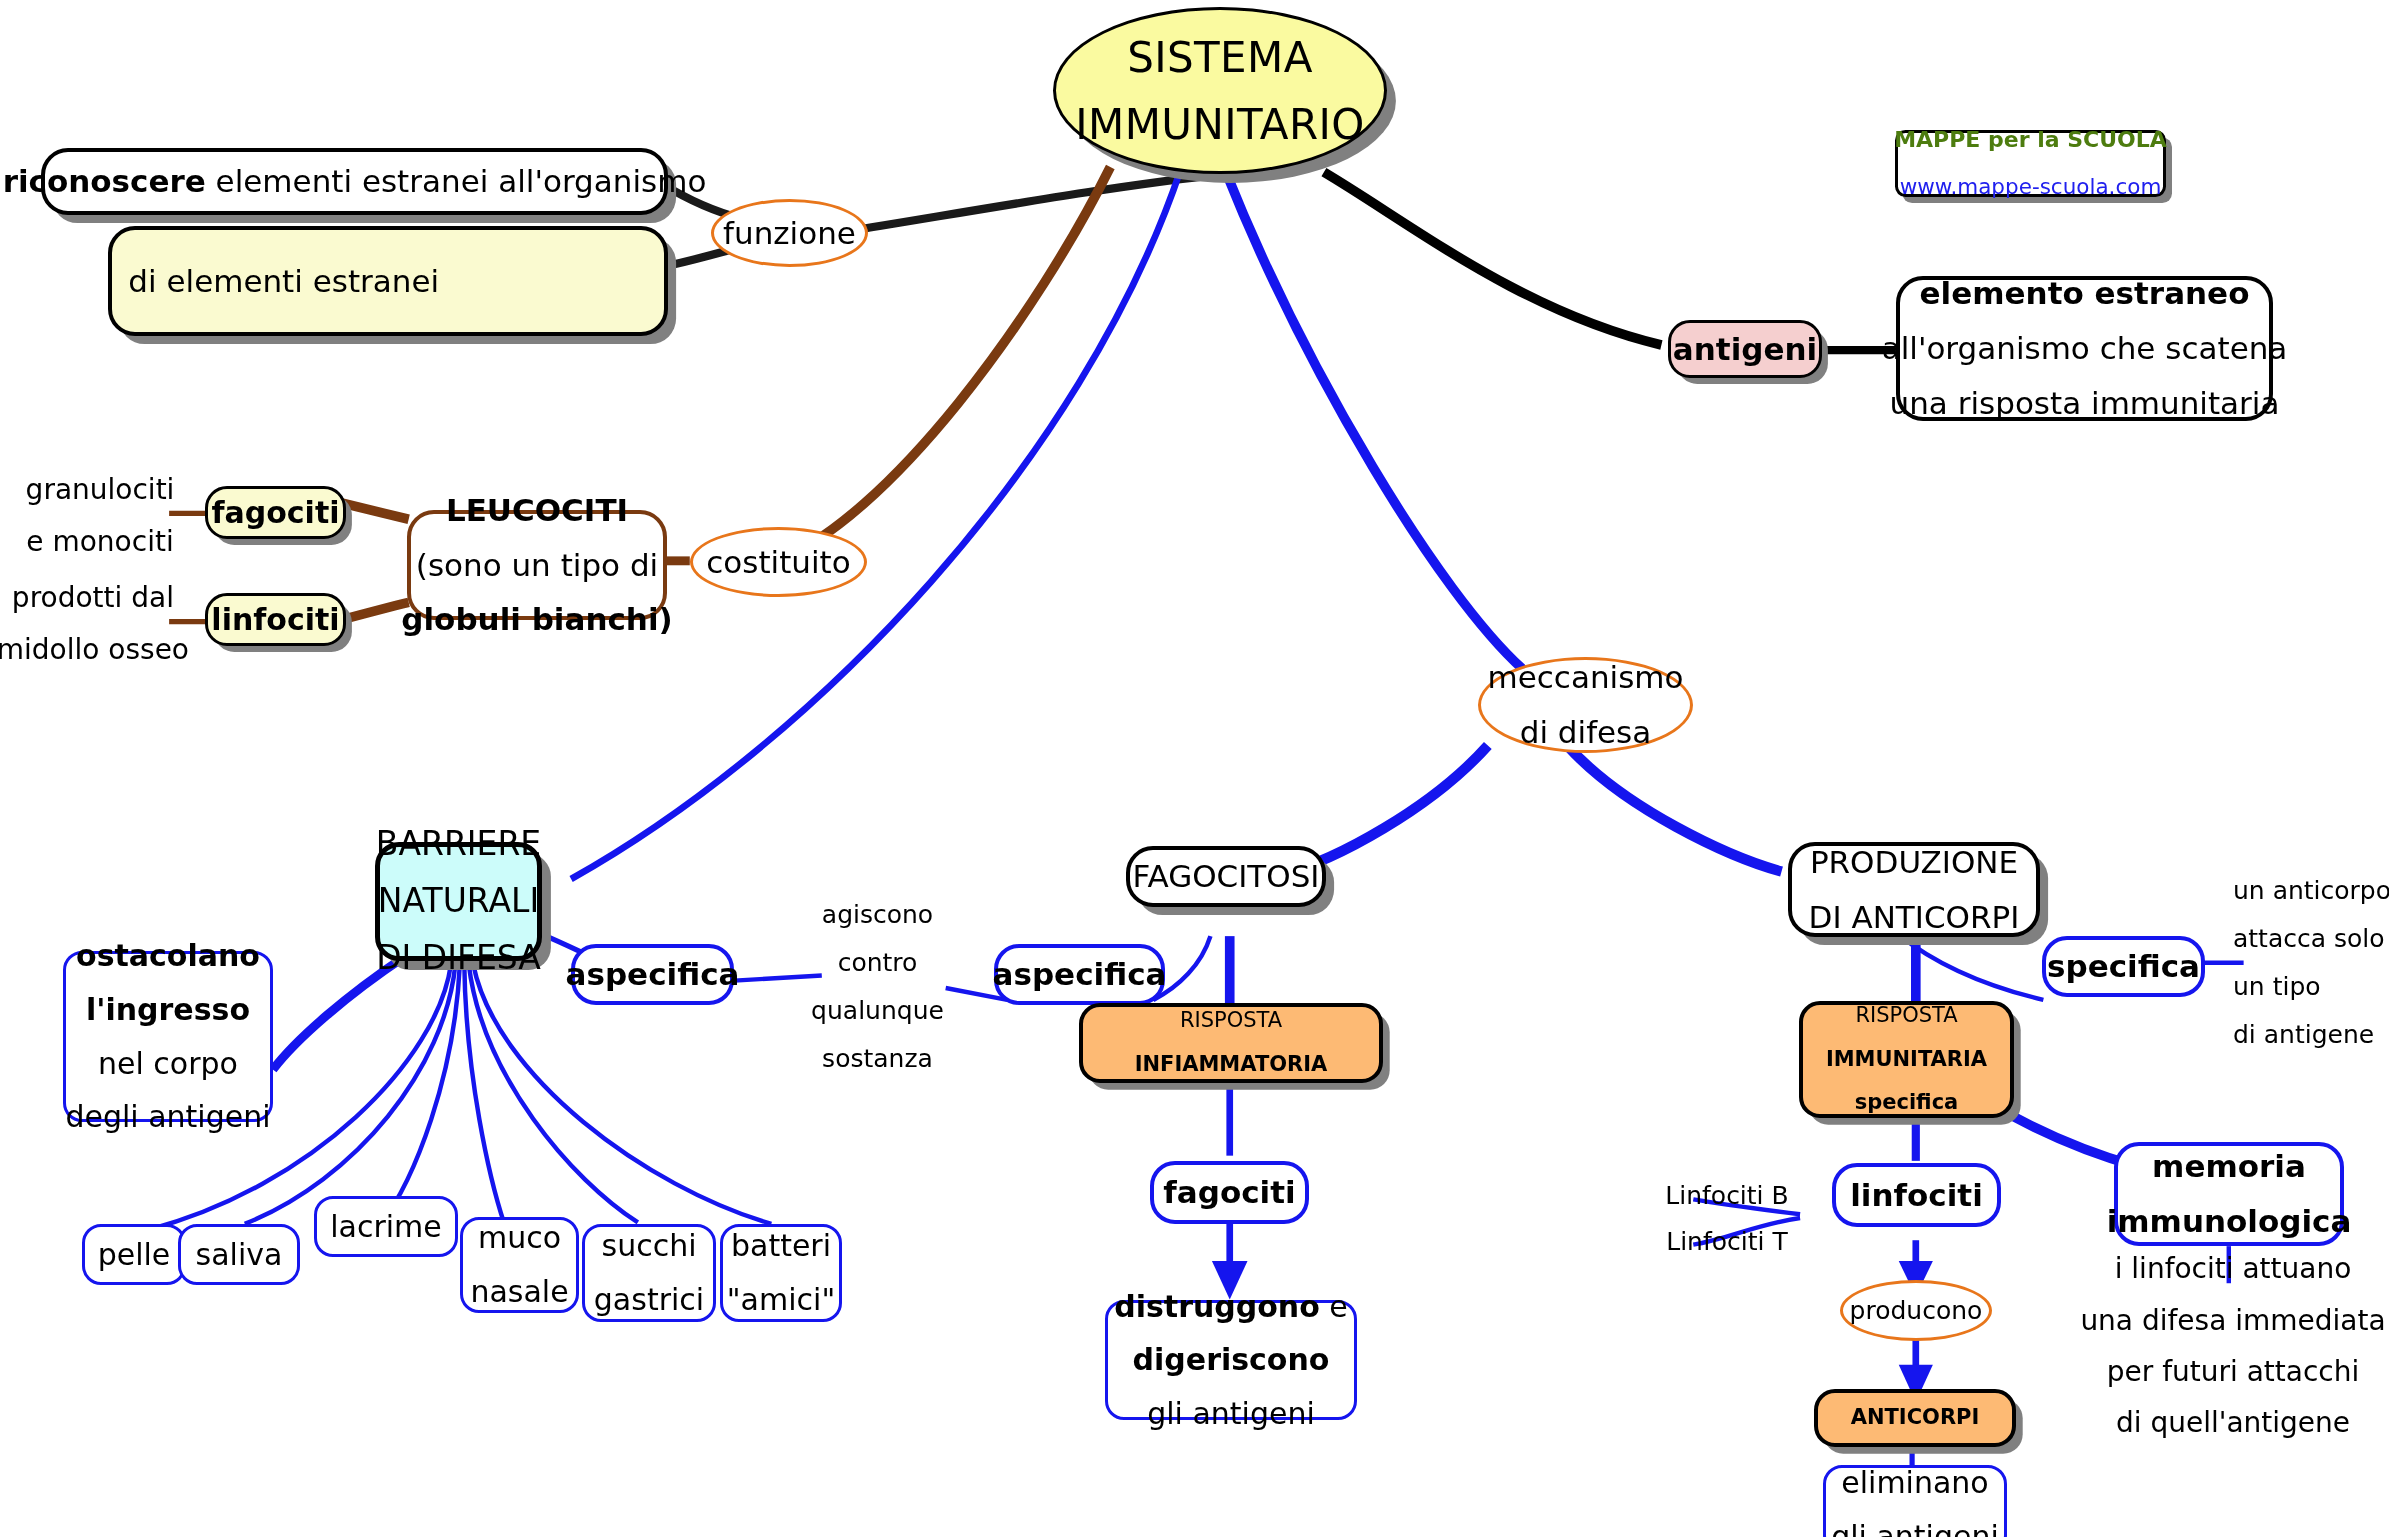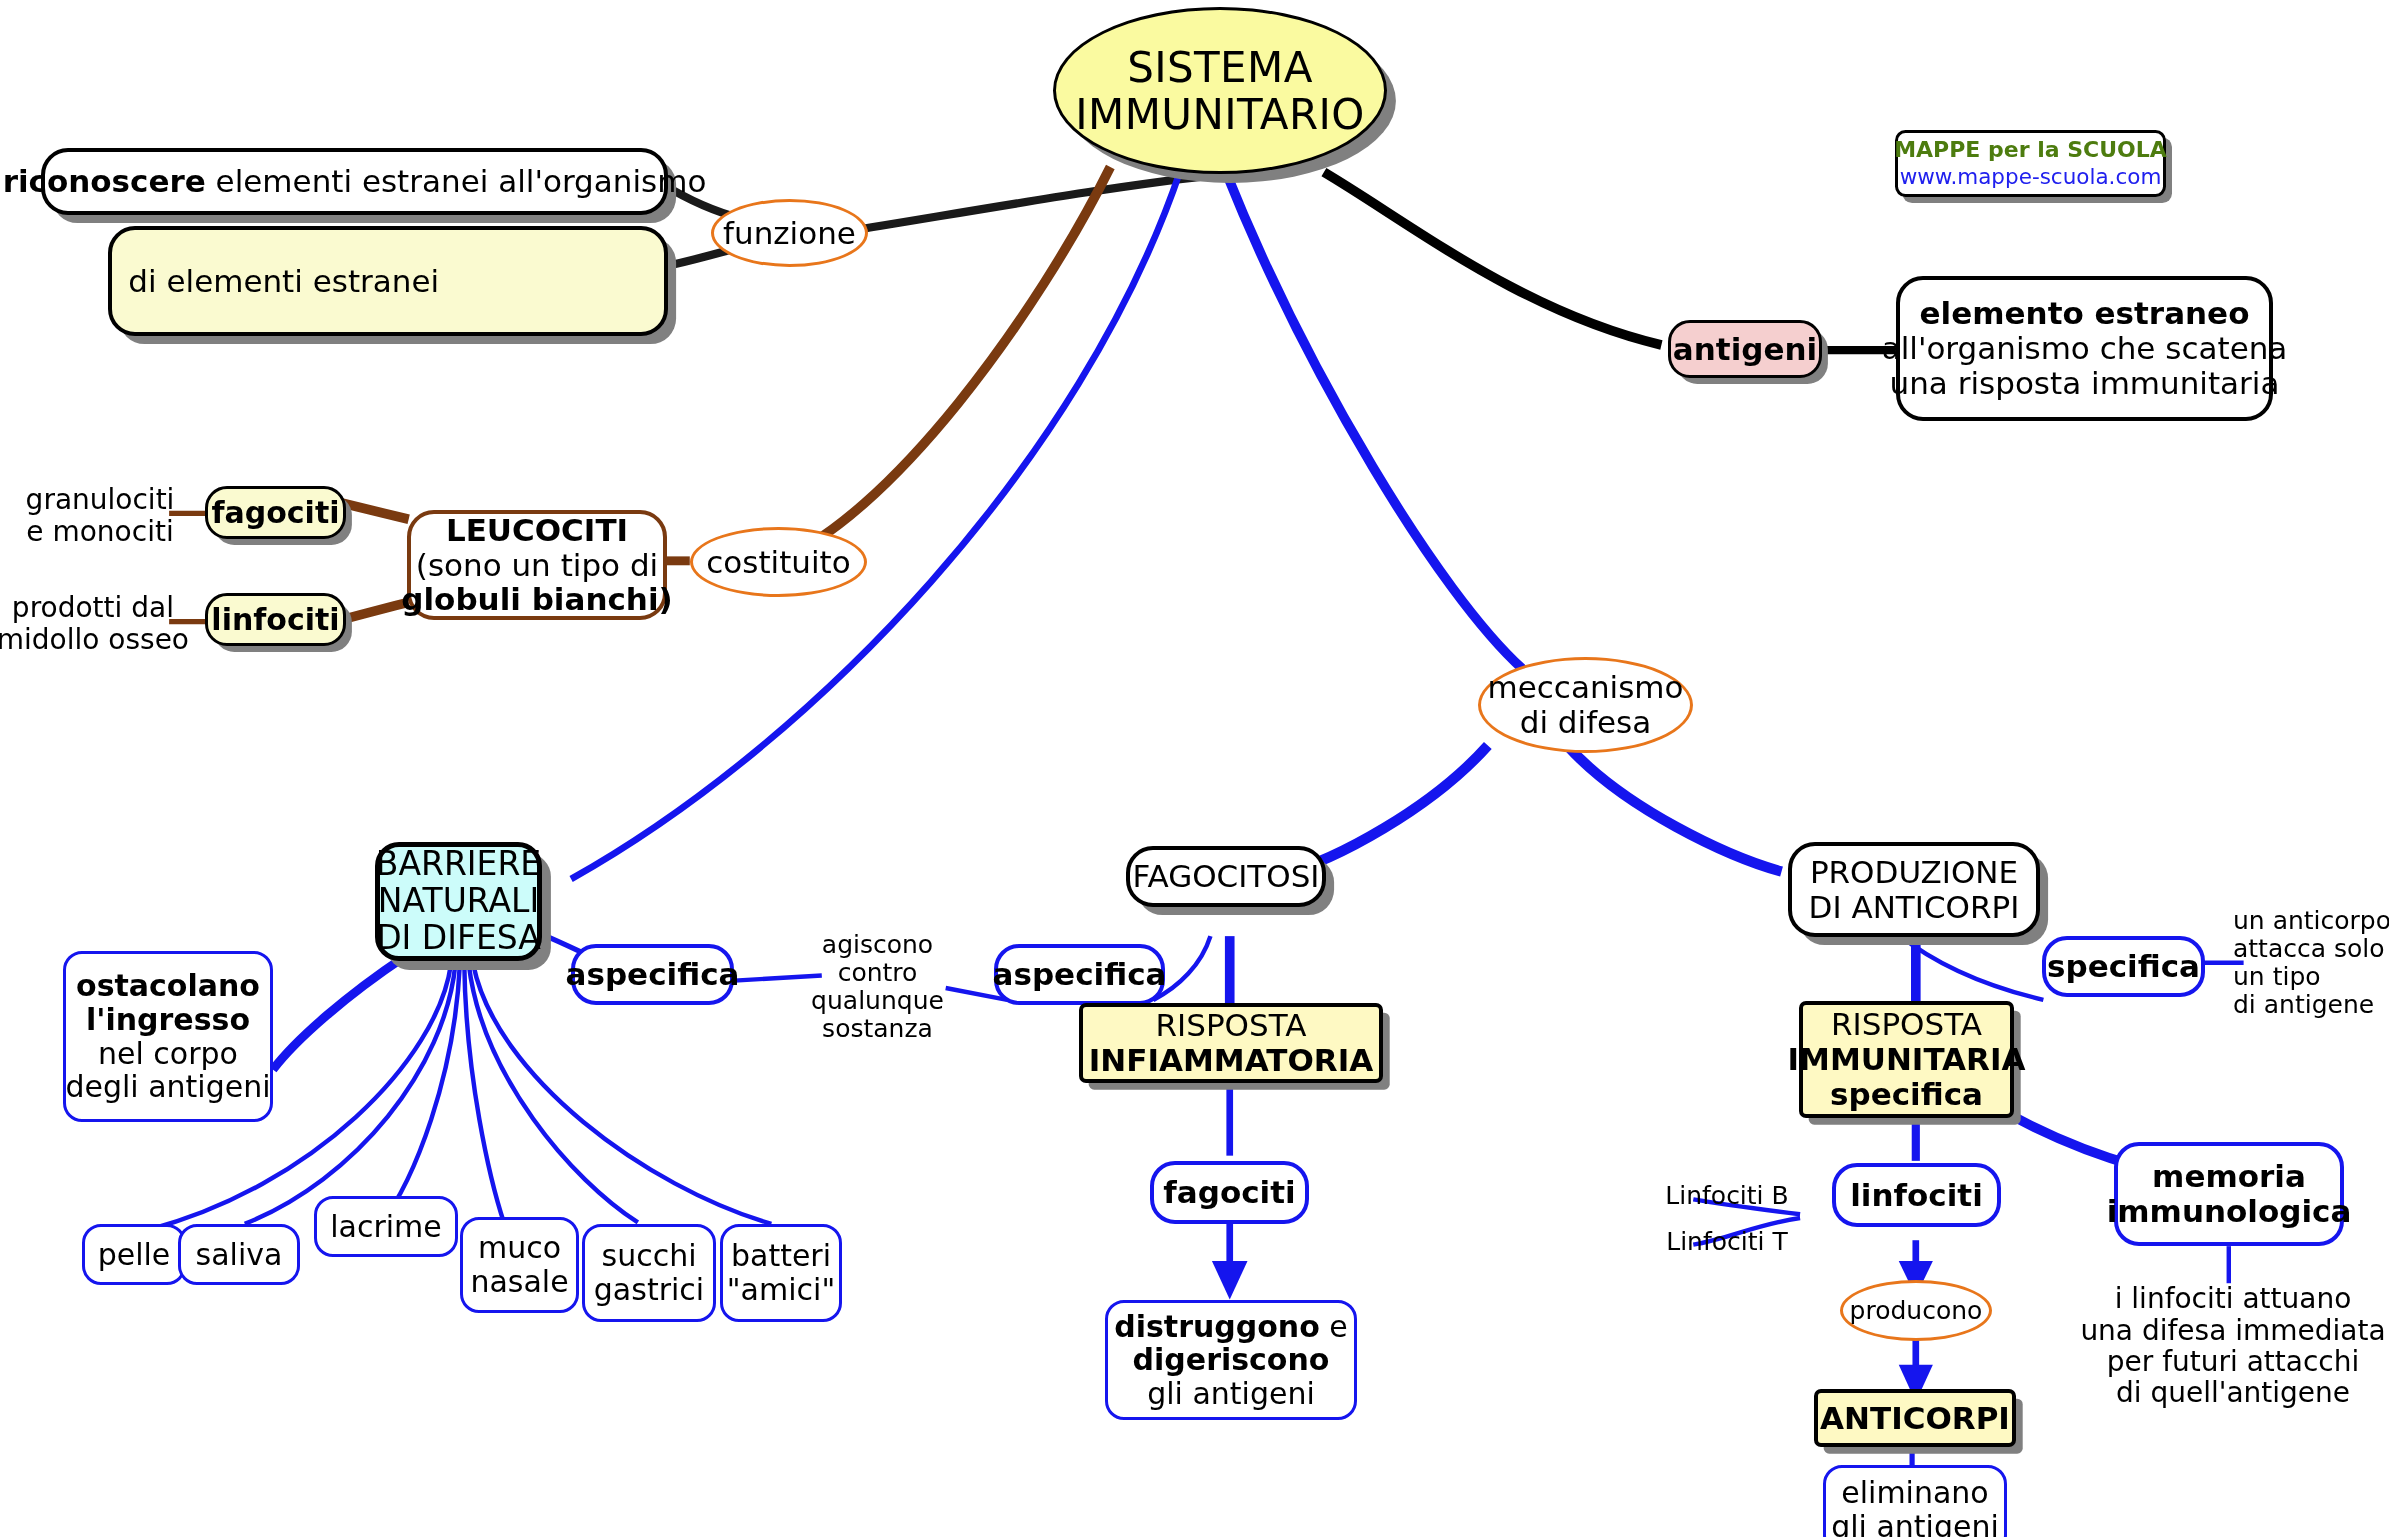--- a/index.html
+++ b/index.html
@@ -26,20 +26,21 @@
     position: absolute;
     box-sizing: border-box;
     display: flex;
     flex-direction: column;
     align-items: center;
     justify-content: center;
     text-align: center;
     background: #ffffff;
     line-height: 1.12;
     z-index: 5;
+    gap: 20px;
   }
   .node .ln { display: block; white-space: nowrap; }
   .b { font-weight: bold; }
 
   
   .ellipse-root {
     border-radius: 50%;
     background: #fafaa0;
     border: 3.7px solid #000000;
     box-shadow: 10.4px 10.4px 0 -1.5px #808080;
@@ -103,24 +104,24 @@
   }
   .rr-cyan {
     border: 5.2px solid #000000;
     border-radius: 24px;
     background: #ccfcfa;
     box-shadow: 10.4px 10.4px 0 -1.5px #808080;
     font-size: 33px;
   }
   .rr-cyan-sm {
     border: 4.5px solid #000000;
-    border-radius: 7px;
-    background: #fef9c3;
+    border-radius: 21px;
+    background: #fdba74;
     box-shadow: 8.2px 8.2px 0 -1.5px #808080;
-    font-size: 31px;
+    font-size: 21px;
   }
   .rr-blue {
     border: 4.5px solid #1515ee;
     border-radius: 25px;
     background: #ffffff;
     font-size: 31px;
   }
   .rr-blue-thin {
     border: 3px solid #1515ee;
     border-radius: 19px;

